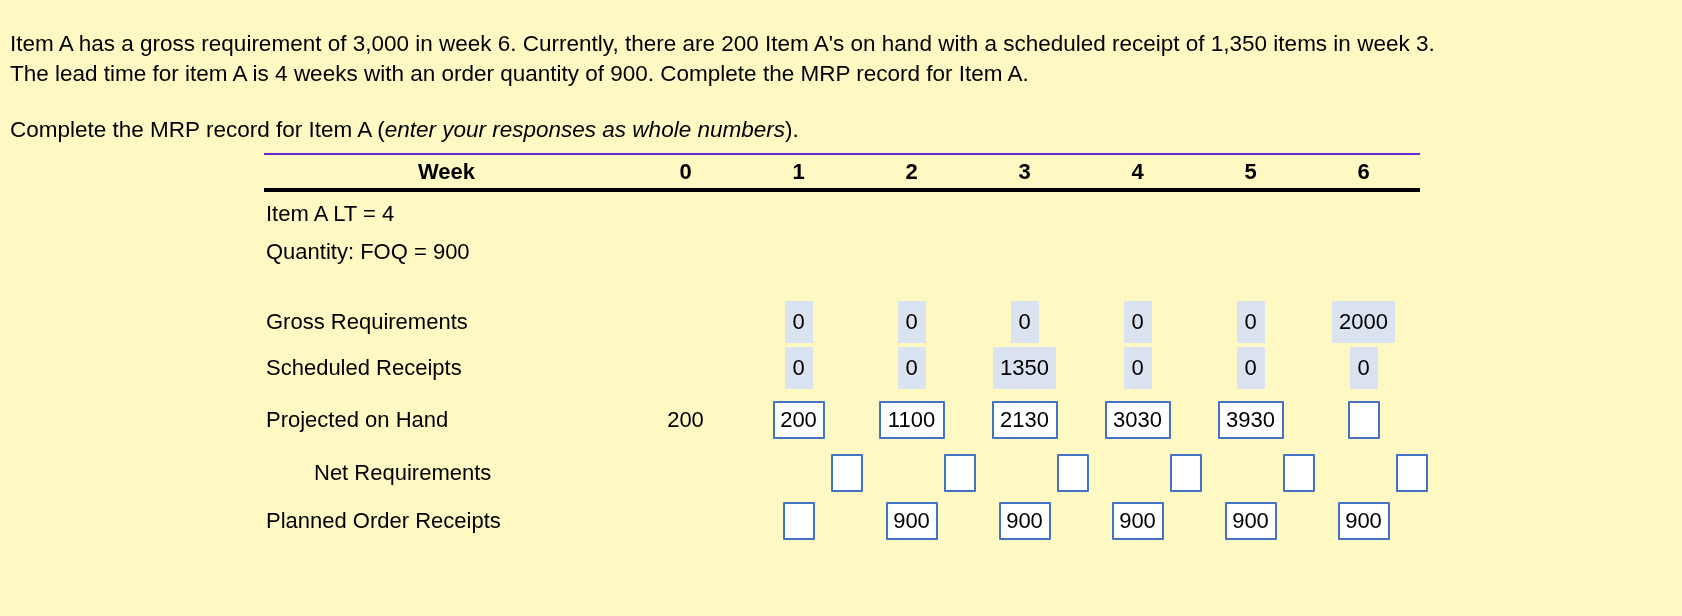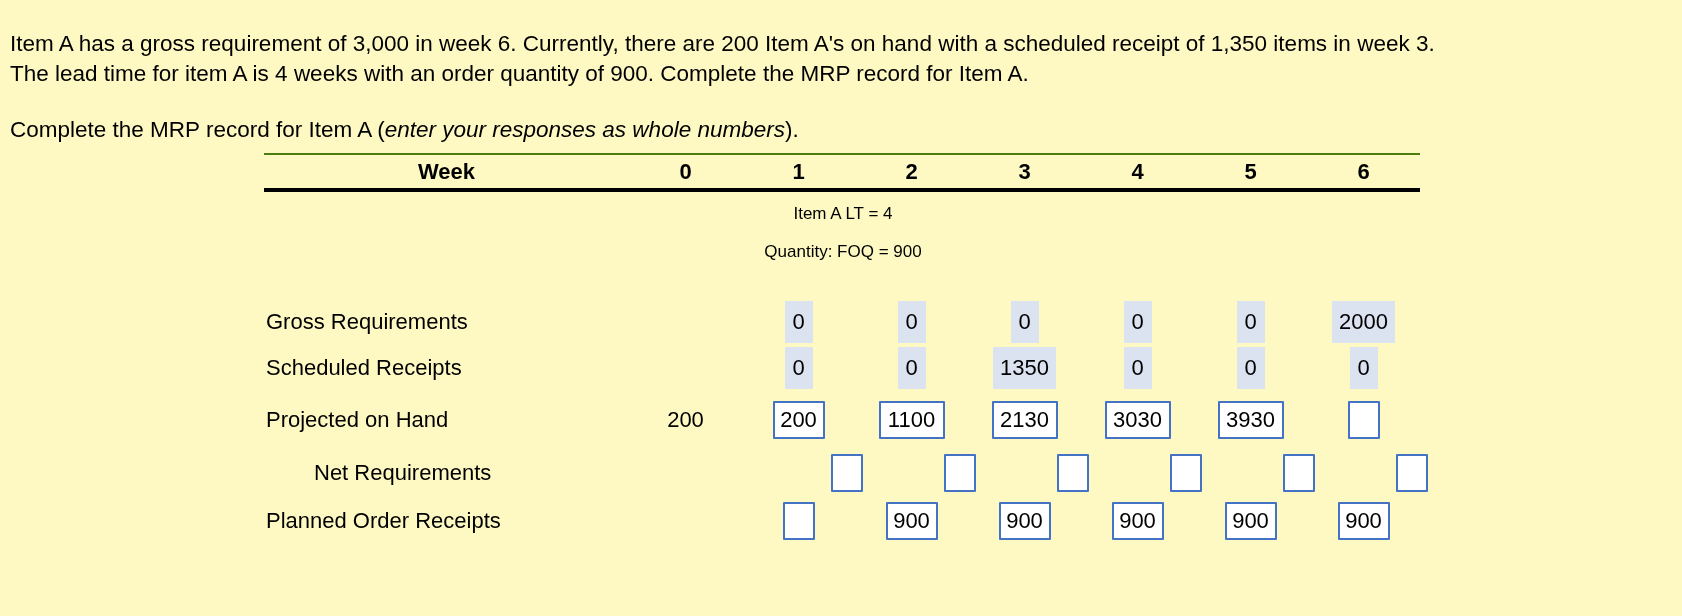--- a/index.html
+++ b/index.html
@@ -40,40 +40,39 @@
     width: 1156px;
   }
   .trow {
     display: grid;
     grid-template-columns: 365px repeat(7, 113px);
     align-items: center;
     box-sizing: border-box;
   }
   .header-row {
     height: 39px;
-    border-top: 2px solid #4d7c0f;
+    border-top: 2px solid #6d28d9;
     border-bottom: 4px solid #000000;
   }
   .week-header-label {
     text-align: center;
     font-weight: bold;
     font-size: 22px;
   }
   .week-cell {
     text-align: center;
     font-weight: bold;
     font-size: 22px;
   }
   .info-row-1 { height: 44px; }
   .info-row-2 { height: 32px; }
   .info-span {
     grid-column: 1 / span 8;
     padding-left: 2px;
-    font-size: 17px;
-    text-align: center;
+    font-size: 22px;
   }
   .spacer-row { height: 31px; }
   .gr-row { height: 46px; }
   .sr-row { height: 46px; }
   .poh-row { height: 58px; }
   .nr-row { height: 48px; margin-left: 48px; }
   .por-row { height: 48px; }
   .row-label {
     font-size: 22px;
     padding-left: 2px;

